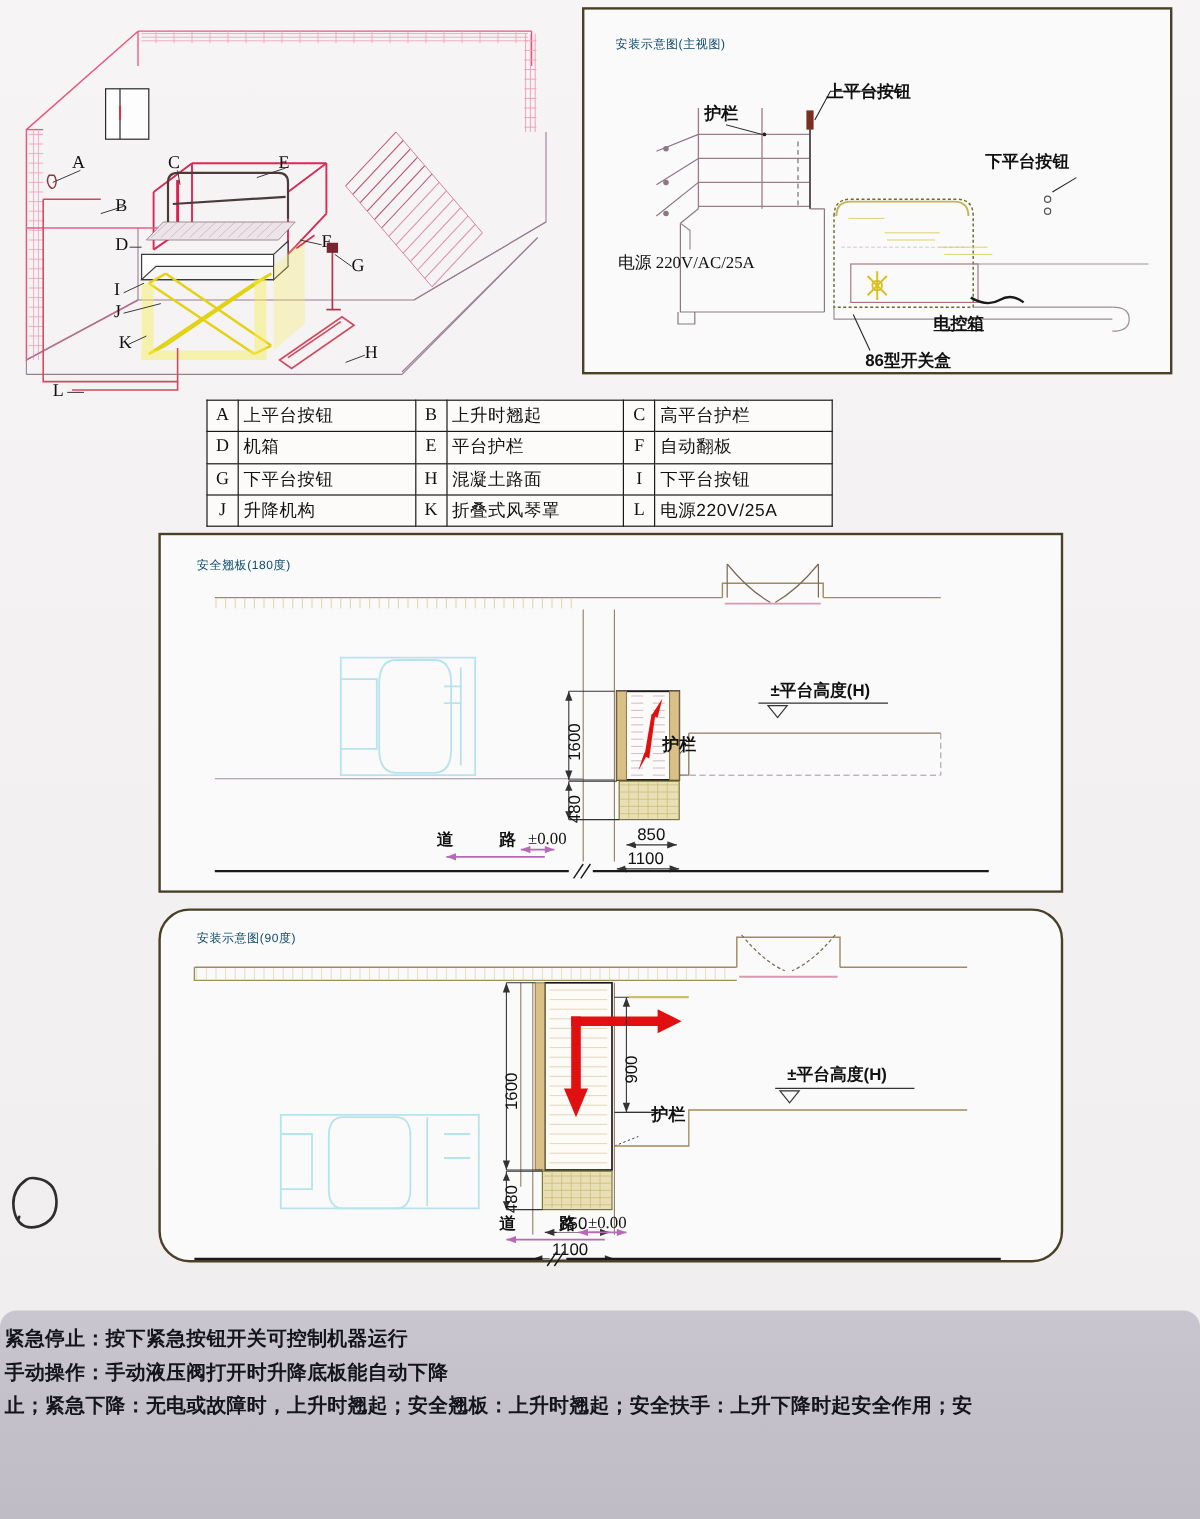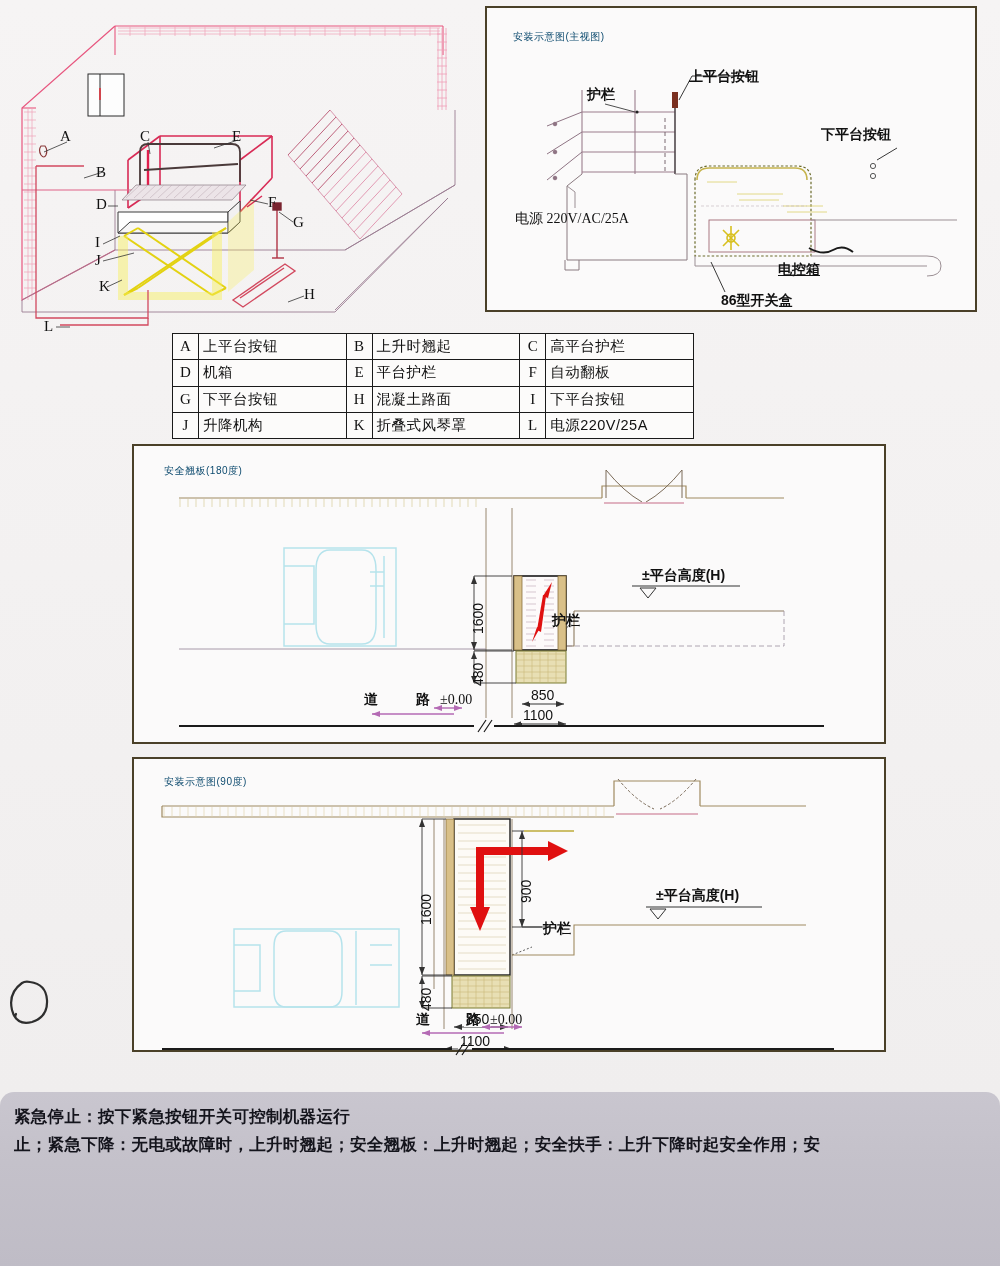--- a/index.html
+++ b/index.html
@@ -26,34 +26,34 @@
   
   #legend{position:absolute;left:172px;top:333px;width:522px;height:106px;
           border-collapse:collapse;background:#fcfbfa;font-size:14px;}
   #legend td{border:1.5px solid #1a1a1a;padding:1px 4px;height:24px;box-sizing:border-box;
              font-family:"Liberation Sans","DejaVu Sans",sans-serif;}
   #legend td.key{width:26px;text-align:center;font-family:"Liberation Serif","DejaVu Serif",serif;font-size:15px;}
   #legend td.val{width:148px;font-size:14.5px;letter-spacing:.5px;}
 
   
   #d180{left:132px;top:444px;width:754px;height:300px;}
-  #d90 {left:132px;top:757px;width:754px;height:295px;}
+  #d90 {left:132px;top:757px;width:754px;height:295px;border-radius:26px;}
 
   .dimtxt{position:absolute;font-size:14px;font-family:"Liberation Sans","DejaVu Sans",sans-serif;color:#111;white-space:nowrap;}
   .dimtxt.vert{transform:rotate(-90deg);transform-origin:left top;}
   .cnlbl{position:absolute;font-size:14px;font-weight:bold;color:#111;white-space:nowrap;}
 
   
   #note{position:absolute;left:148px;top:1058px;font-size:17px;font-weight:bold;color:#d31313;
         letter-spacing:.4px;white-space:nowrap;}
 
   
   #safety{position:absolute;left:0;top:1092px;width:1000px;height:174px;
           background:linear-gradient(180deg,#c9c6cf 0%,#c4c1ca 40%,#bfbcc6 100%);
-          border-radius:14px 14px 0 0;box-sizing:border-box;padding:10px 14px 0 14px;}
+          border-radius:14px 14px 0 0;box-sizing:border-box;padding:10px 14px 0 4px;}
   #safety .line{font-size:16.5px;font-weight:bold;color:#14141c;line-height:28px;letter-spacing:.3px;}
 
   
   #scribble{position:absolute;left:8px;top:978px;width:44px;height:48px;}
 </style>
 </head>
 <body>
 
 <div class="page">
 
@@ -635,16 +635,17 @@
     </svg>
   </div>
 
   <svg id="scribble" viewBox="0 0 44 48">
     <path d="M22,4 q16,2 17,18 q1,17 -15,22 q-16,4 -20,-12 q-4,-17 10,-27 q3,-2 8,-1 M8,36 q-2,4 2,6" fill="none" stroke="#2e2e2e" stroke-width="2.2" stroke-linecap="round"></path>
   </svg>
 
 
   <div id="safety">
     <div class="line">紧急停止：按下紧急按钮开关可控制机器运行</div>
+    <div class="line">手动操作：手动液压阀打开时升降底板能自动下降</div>
     <div class="line">止；紧急下降：无电或故障时，上升时翘起；安全翘板：上升时翘起；安全扶手：上升下降时起安全作用；安</div>
   </div>
 
 </div>
 
 </body></html>

